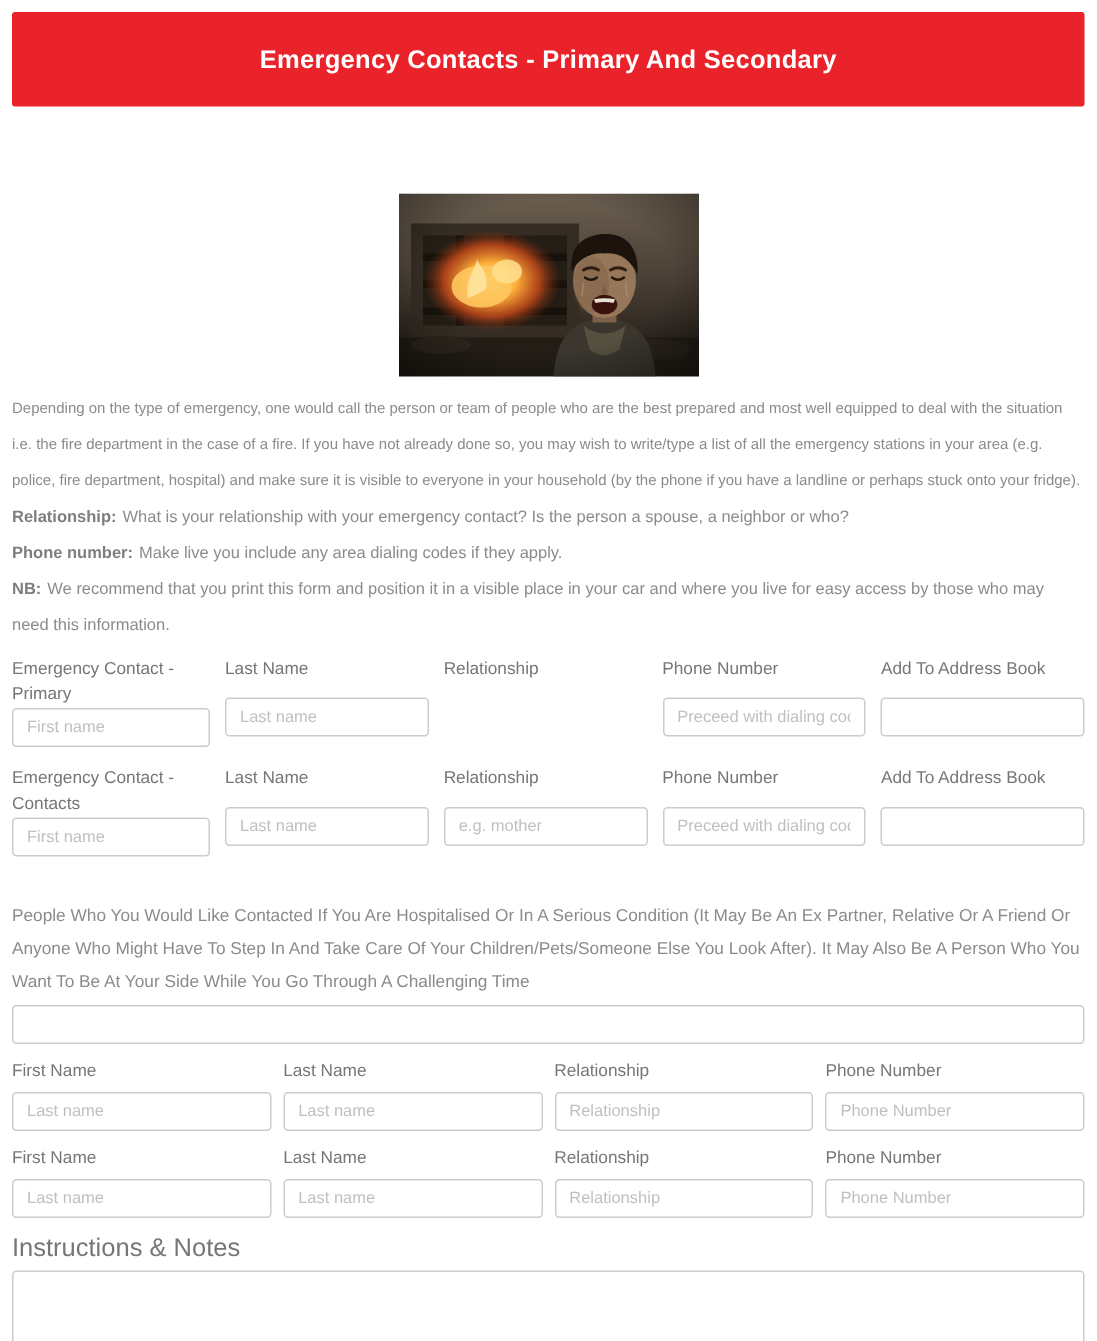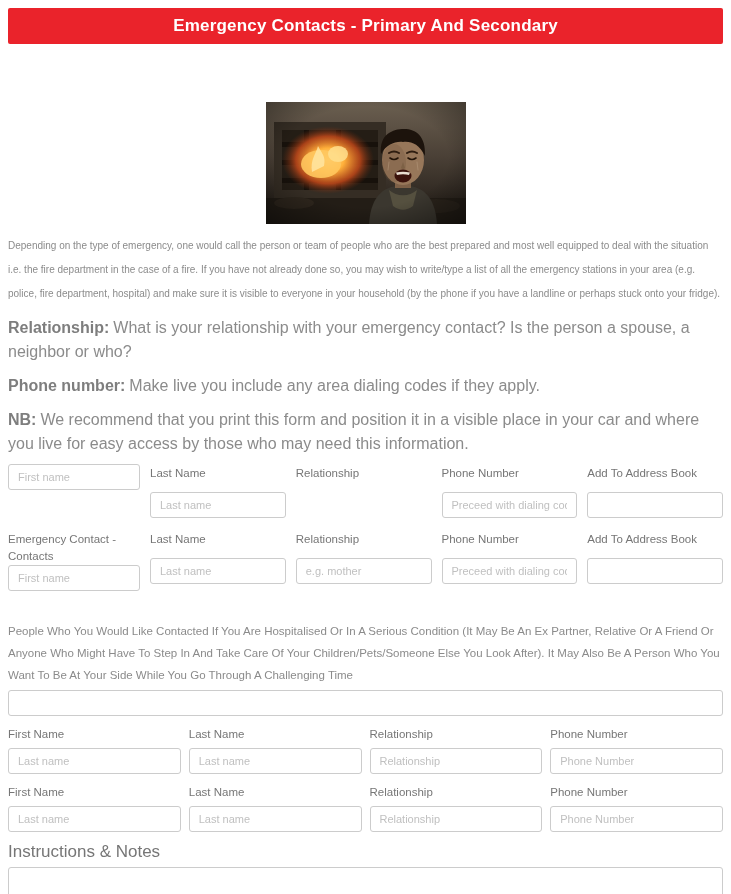--- a/index.html
+++ b/index.html
@@ -5,21 +5,21 @@
   * { box-sizing: border-box; margin: 0; padding: 0; }
   html, body { width: 731px; }
   body {
     height: 894px;
     overflow: hidden;
     background: #ffffff;
     font-family: "Liberation Sans", "DejaVu Sans", sans-serif;
   }
   .banner {
     margin: 8px 8px 0;
-    height: 36px;
+    height: 63px;
     background: #EA232B;
     border-radius: 2px;
     display: flex;
     align-items: center;
     justify-content: center;
   }
   .banner h1 {
     color: #ffffff;
     font-size: 17px;
     font-weight: bold;
@@ -32,23 +32,22 @@
   }
   .hero svg { display: block; }
   .content { padding: 0 8px; }
   .intro {
     margin-top: 10px;
     color: #8b8b8b;
     font-size: 10px;
     line-height: 24px;
   }
   .note {
-    margin-top: 10px;
     color: #8b8b8b;
-    font-size: 16px;
+    font-size: 11px;
     line-height: 24px;
   }
   .note b { color: #7e7e7e; }
   .note .note-text { margin-left: 4px; }
 
   .grid5 {
     display: grid;
     grid-template-columns: 132px repeat(4, 1fr);
     column-gap: 10px;
     margin-top: 8px;
@@ -177,20 +176,21 @@
   </p>
   <p class="note">
     <b>Phone number:</b><span class="note-text">Make live you include any area dialing codes if they apply.</span>
   </p>
   <p class="note">
     <b>NB:</b><span class="note-text">We recommend that you print this form and position it in a visible place in your car and where you live for easy access by those who may need this information.</span>
   </p>
 
   <div class="grid5">
     <div class="field">
+      <label>Emergency Contact - Primary</label>
       <input class="text" type="text" placeholder="First name" style="">
     </div>
     <div class="field">
       <label>Last Name</label>
       <input class="text" type="text" placeholder="Last name" style="">
     </div>
     <div class="field">
       <label>Relationship</label>
     </div>
     <div class="field">

